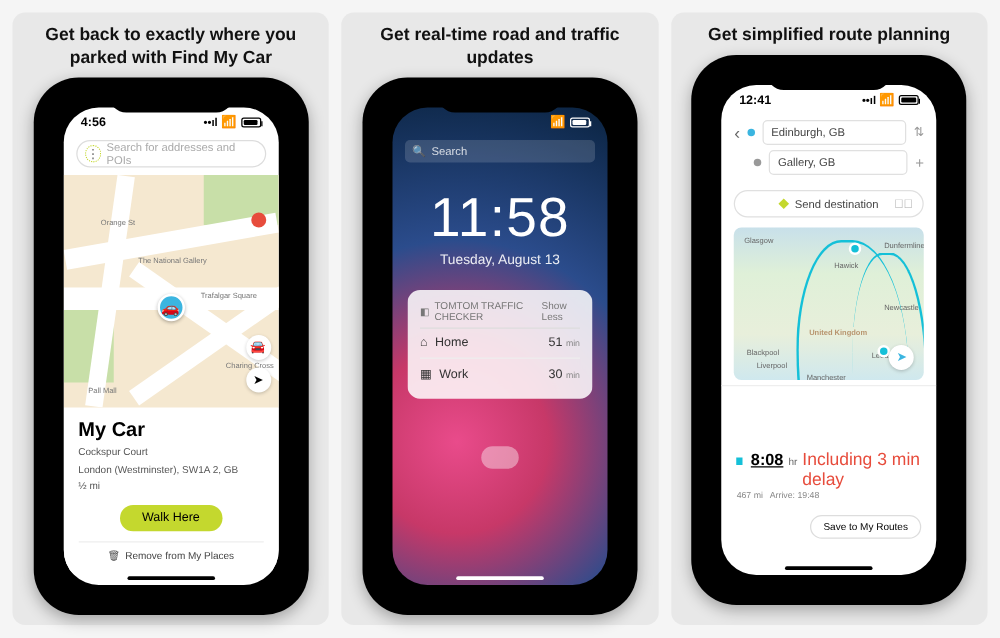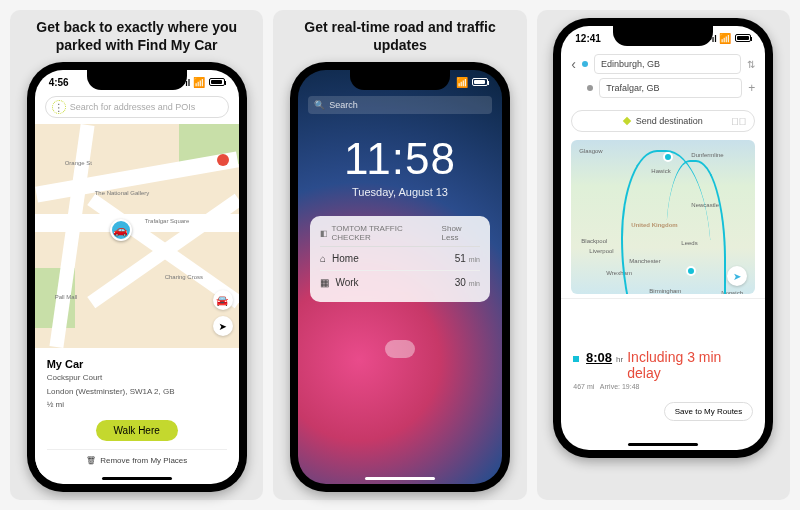--- a/index.html
+++ b/index.html
@@ -1,19 +1,19 @@
 <!DOCTYPE html>
 <html><head>
 <meta charset="utf-8">
 <style>
   * { margin: 0; padding: 0; box-sizing: border-box; font-family: -apple-system, BlinkMacSystemFont, 'Segoe UI', Arial, sans-serif; }
   body { background: #f5f5f5; display: flex; gap: 10px; padding: 10px; width: 800px; height: 510px; }
   .panel { flex: 1; background: #e8e8e8; border-radius: 10px; padding: 8px 6px; display: flex; flex-direction: column; align-items: center; }
   .feature-title { font-weight: 700; font-size: 14px; text-align: center; line-height: 1.3; margin-bottom: 8px; color: #111; }
-  .phone { width: 220px; height: 440px; background: #000; border-radius: 36px; padding: 8px; position: relative; box-shadow: 0 4px 12px rgba(0,0,0,.3); }
+  .phone { width: 220px; height: 440px; background: #000; border-radius: 36px; padding: 24px; position: relative; box-shadow: 0 4px 12px rgba(0,0,0,.3); }
   .notch { position: absolute; top: 8px; left: 50%; transform: translateX(-50%); width: 100px; height: 20px; background: #000; border-radius: 0 0 14px 14px; z-index: 10; }
   .screen { width: 100%; height: 100%; border-radius: 28px; overflow: hidden; position: relative; background: #fff; }
   .status-bar { height: 24px; display: flex; justify-content: space-between; align-items: center; padding: 0 14px; font-size: 10px; font-weight: 600; }
   .status-right { display: flex; gap: 3px; align-items: center; }
   .signal-icon, .wifi-icon, .battery-icon { display: inline-block; }
   .signal-icon::before { content: "••ıl"; font-size: 9px; }
   .battery-icon { width: 16px; height: 8px; border: 1px solid currentColor; border-radius: 2px; position: relative; }
   .battery-icon::after { content: ""; position: absolute; right: -2px; top: 2px; width: 1px; height: 4px; background: currentColor; }
   .battery-fill { position: absolute; left: 1px; top: 1px; bottom: 1px; width: 80%; background: currentColor; border-radius: 1px; }
 
@@ -29,21 +29,21 @@
   .road.d1 { width: 180px; height: 14px; top: 120px; left: 40px; transform: rotate(35deg); }
   .road.d2 { width: 180px; height: 14px; top: 120px; left: 40px; transform: rotate(-35deg); }
   .park { position: absolute; background: #c8dfa8; }
   .park.p1a { width: 60px; height: 40px; top: 0; right: 0; }
   .park.p1b { width: 40px; height: 60px; bottom: 20px; left: 0; }
   .landmark { position: absolute; font-size: 6px; color: #777; }
   .car-pin { position: absolute; top: 95px; left: 75px; width: 22px; height: 22px; background: #3bb5e0; border: 2px solid #fff; border-radius: 50%; display: flex; align-items: center; justify-content: center; color: #fff; font-size: 12px; box-shadow: 0 1px 3px rgba(0,0,0,.3); }
   .nosign { position: absolute; top: 30px; right: 10px; width: 12px; height: 12px; background: #e74c3c; border-radius: 50%; }
   .floatbtn { position: absolute; right: 6px; width: 20px; height: 20px; background: #fff; border-radius: 50%; box-shadow: 0 1px 3px rgba(0,0,0,.2); display: flex; align-items: center; justify-content: center; font-size: 10px; }
   .card-bottom { background: #fff; padding: 10px 12px; }
-  .card-title { font-weight: 600; font-size: 11px; }
+  .card-title { font-weight: 600; font-size: 16px; }
   .card-sub { font-size: 8px; color: #555; line-height: 1.4; margin-top: 2px; }
   .walk-btn { margin: 10px auto 8px; display: block; background: #c4d82e; border: none; border-radius: 14px; padding: 5px 18px; font-size: 10px; font-weight: 400; }
   .remove-link { display: flex; align-items: center; justify-content: center; gap: 4px; font-size: 8px; color: #444; border-top: 1px solid #eee; padding-top: 6px; margin-top: 6px;}
 
   
   .p2 .screen { background: radial-gradient(circle at 30% 70%, #e94b8b 0%, #c73868 25%, #2b4c8c 55%, #0a2340 100%); color: #fff; }
   .p2 .status-bar { color: #fff; justify-content: flex-end; }
   .p2-search { margin: 2px 10px; height: 18px; background: rgba(255,255,255,.15); border-radius: 4px; display: flex; align-items: center; padding: 0 6px; font-size: 9px; color: rgba(255,255,255,.8); gap: 4px; }
   .clock { font-size: 44px; font-weight: 200; text-align: center; margin-top: 18px; letter-spacing: 1px; }
   .date { font-size: 11px; text-align: center; opacity: .9; margin-top: 2px; }
@@ -189,20 +189,21 @@
         </div>
       </div>
       <div class="ads-pill"></div>
       <div style="flex:1"></div>
       <div class="home-indicator"></div>
     </div>
   </div>
 </div>
 
 <div class="panel p3">
+  <div class="feature-title">Get simplified route planning</div>
   <div class="phone">
     <div class="notch"></div>
     <div class="screen" style="display:flex;flex-direction:column;">
       <div class="status-bar">
         <span>12:41</span>
         <span class="status-right">
           <span class="signal-icon"></span>
           <span>📶</span>
           <span class="battery-icon">
               <span class="battery-fill"></span>
@@ -215,21 +216,21 @@
           <span class="route-dot start"></span>
           <div class="route-field">
               <span>Edinburgh, GB</span>
             </div>
           <span class="swap-icon">⇅</span>
         </div>
         <div class="route-row">
           <span style="width:10px"></span>
           <span class="route-dot end"></span>
           <div class="route-field">
-              <span>Trafalgar, GB</span>
+              <span>Gallery, GB</span>
             </div>
           <span class="plus-icon">+</span>
         </div>
       </div>
       <div class="send-dest">
         <span>Send destination</span>
         <span class="devices-icon">⊟⃝</span>
       </div>
       <div class="map3">
         <span class="city-label" style="top:8px;left:8px;">Glasgow</span>

